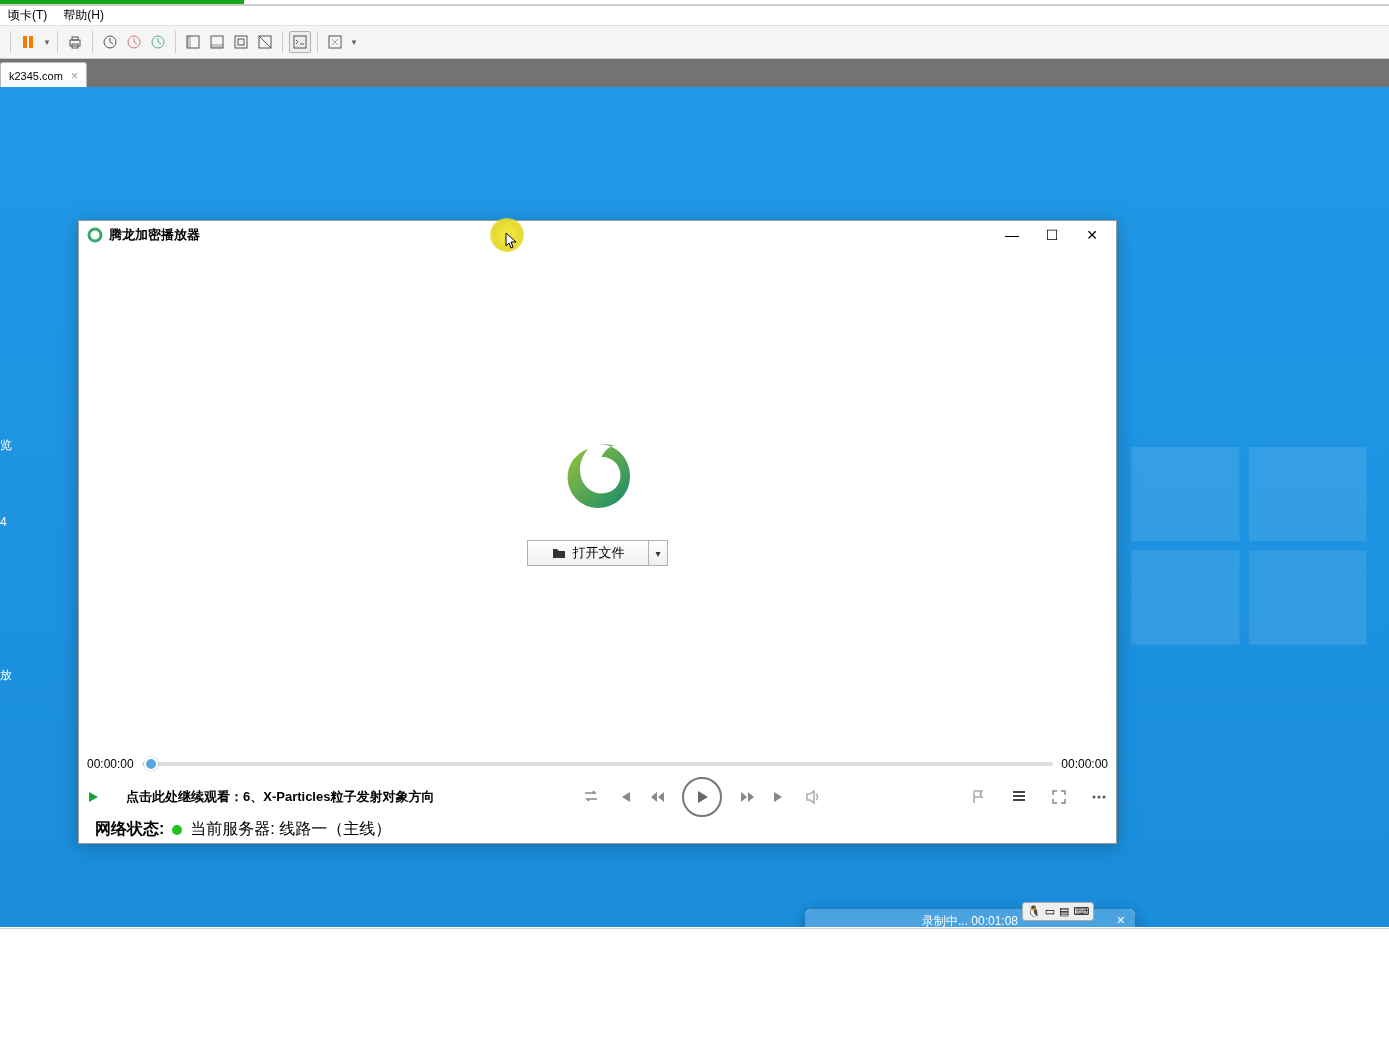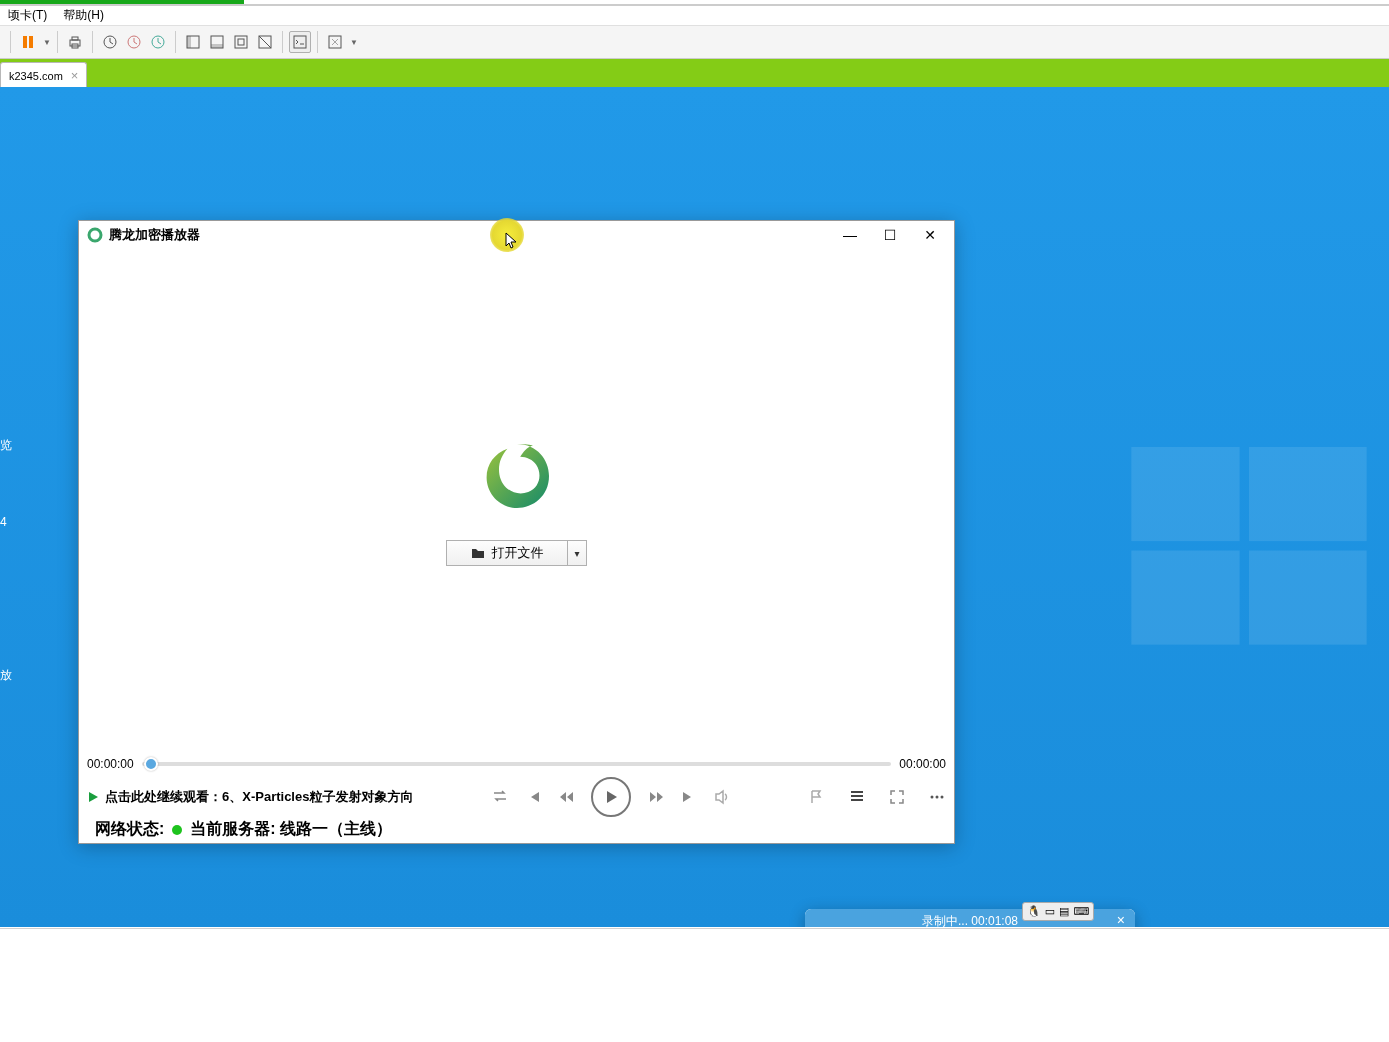--- a/index.html
+++ b/index.html
@@ -10,32 +10,32 @@
 .top-menu span { padding: 8px 8px; cursor: default; }
 
 
 .toolbar { height: 34px; background: #f5f5f5; border-top: 1px solid #e0e0e0; border-bottom: 1px solid #ccc; display: flex; align-items: center; padding: 0 6px; gap: 2px; }
 .toolbar .sep { width: 1px; height: 22px; background: #ccc; margin: 0 4px; }
 .toolbar .tb-btn { width: 22px; height: 22px; display: flex; align-items: center; justify-content: center; border: 1px solid transparent; border-radius: 2px; }
 .toolbar .tb-btn.boxed { border: 1px solid #b0b0b0; background: #eee; }
 .toolbar .dropdown-arrow { font-size: 8px; color: #666; margin-left: 2px; }
 
 
-.tabbar { height: 30px; background: #84cc16; border-bottom: 1px solid #b8b8b8; display: flex; align-items: flex-end; }
+.tabbar { height: 30px; background: #737373; border-bottom: 1px solid #b8b8b8; display: flex; align-items: flex-end; }
 .tab { background: #fff; height: 26px; padding: 0 8px; display: flex; align-items: center; font-size: 11px; border: 1px solid #b8b8b8; border-bottom: none; border-top-left-radius: 3px; border-top-right-radius: 3px; margin-left: 0; }
 .tab .tab-close { margin-left: 8px; color: #999; font-size: 13px; }
 
 
 .desktop { position: absolute; top: 87px; left: 0; right: 0; height: 840px; background: linear-gradient(180deg, #2199e8 0%, #1a8ddb 100%); overflow: hidden; }
 .desktop .win-logo { position: absolute; right: 40px; top: 380px; width: 200px; height: 170px; opacity: 0.4; }
 .desktop .win-logo::before, .desktop .win-logo::after { content: ''; position: absolute; background: rgba(255,255,255,0.2); }
 .desktop .icon-text { position: absolute; color: #fff; font-size: 12px; left: 0; }
 
 
-.player { position: absolute; left: 78px; top: 133px; width: 877px; height: 624px; background: #fff; border: 1px solid #999; box-shadow: 0 3px 18px rgba(0,0,0,0.25); display: flex; flex-direction: column; }
+.player { position: absolute; left: 78px; top: 133px; width: 1039px; height: 624px; background: #fff; border: 1px solid #999; box-shadow: 0 3px 18px rgba(0,0,0,0.25); display: flex; flex-direction: column; }
 .player-titlebar { height: 28px; display: flex; align-items: center; justify-content: space-between; padding: 0 4px 0 8px; }
 .player-titlebar .title-left { display: flex; align-items: center; gap: 6px; font-size: 13px; font-weight: bold; }
 .player-titlebar .title-controls { display: flex; align-items: center; gap: 16px; padding-right: 8px; }
 .player-titlebar .title-controls span { width: 24px; text-align: center; font-size: 14px; }
 .player-content { flex: 1; display: flex; align-items: center; justify-content: center; flex-direction: column; gap: 24px; }
 .player-logo { width: 80px; height: 80px; }
 .open-file-btn { display: flex; align-items: center; border: 1px solid #b0b0b0; background: linear-gradient(#fdfdfd,#f0f0f0); font-size: 13px; height: 26px; }
 .open-file-btn .main { padding: 0 24px; display: flex; align-items: center; gap: 6px; }
 .open-file-btn .arrow { border-left: 1px solid #b0b0b0; padding: 0 6px; font-size: 10px; color: #333; height: 100%; display: flex; align-items: center; }
 
@@ -218,21 +218,21 @@
         <div class="progress-track">
           <div class="progress-thumb"></div>
         </div>
         <span>00:00:00</span>
       </div>
       <div class="controls-row">
         <div class="controls-left">
           <svg width="12" height="12">
               <path d="M2 1l9 5-9 5z" fill="#1a9e3e"></path>
             </svg>
-          <span style="font-weight:bold;white-space:nowrap;overflow:hidden;max-width:330px;text-overflow:clip;display:inline-block;">点击此处继续观看：6、X-Particles粒子发射对象方向</span>
+          <span style="font-weight:bold;white-space:nowrap;overflow:hidden;max-width:330px;text-overflow:clip;display:inline-block;margin-left:21px;">点击此处继续观看：6、X-Particles粒子发射对象方向</span>
         </div>
         <div class="controls-center">
           <svg width="18" height="18">
               <path d="M3 5h10l-2-2M15 11H5l2 2" fill="none" stroke="#888" stroke-width="1.5"></path>
             </svg>
           <svg width="14" height="14">
               <path d="M2 2v10M12 2L4 7l8 5z" fill="#888"></path>
             </svg>
           <svg width="14" height="14">
               <path d="M7 2L1 7l6 5zM14 2L8 7l6 5z" fill="#888"></path>
@@ -265,21 +265,21 @@
           <svg width="18" height="18">
               <circle cx="4" cy="9" r="1.5" fill="#555"></circle>
               <circle cx="9" cy="9" r="1.5" fill="#555"></circle>
               <circle cx="14" cy="9" r="1.5" fill="#555"></circle>
             </svg>
         </div>
       </div>
       <div class="info-row">
         <span style="font-weight:bold;">网络状态:</span>
         <span class="status-dot"></span>
-        <span style="font-weight:bold;">当前服务器: 线路一（主线）</span>
+        <span style="font-weight:normal;">当前服务器: 线路一（主线）</span>
       </div>
     </div>
   </div>
 
   <div class="click-highlight"></div>
   <svg class="click-cursor" width="14" height="18">
     <path d="M1 1l0 13 3-3 2 5 2-1-2-5 5 0z" fill="#fff" stroke="#000" stroke-width="1"></path>
   </svg>
 
   <div class="recorder">

